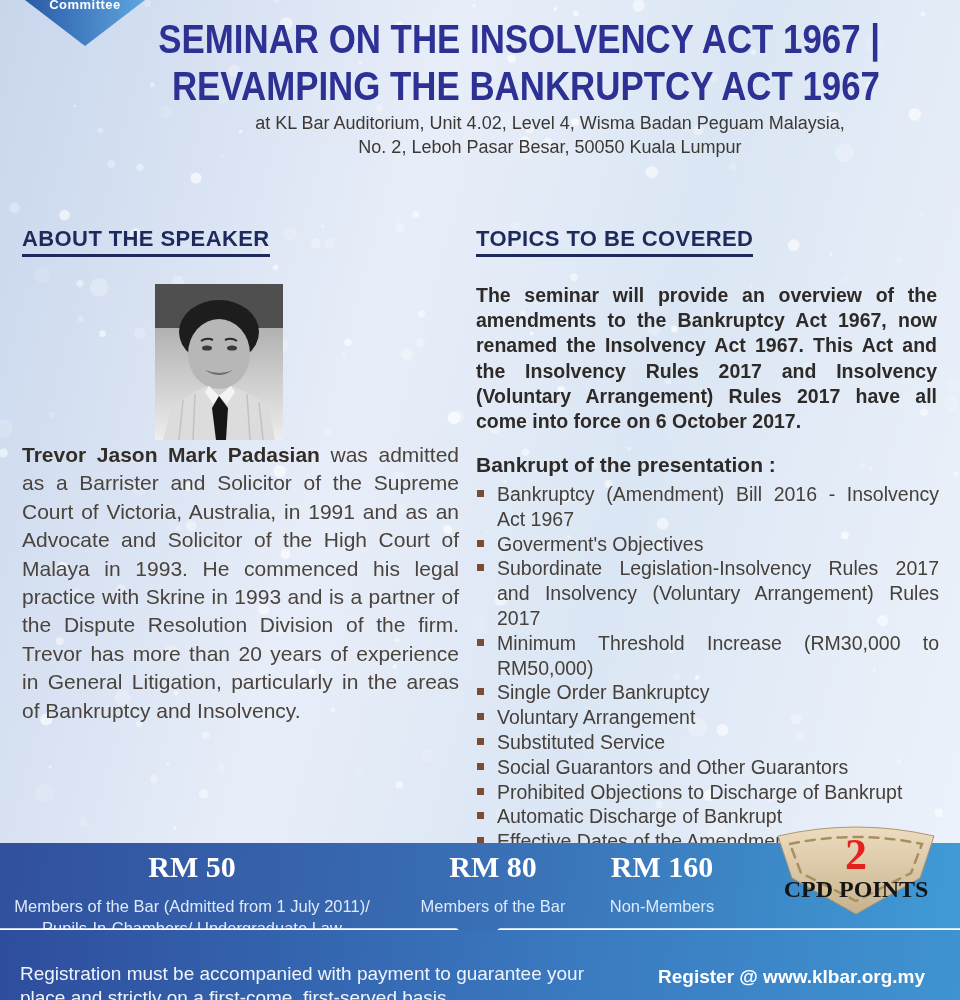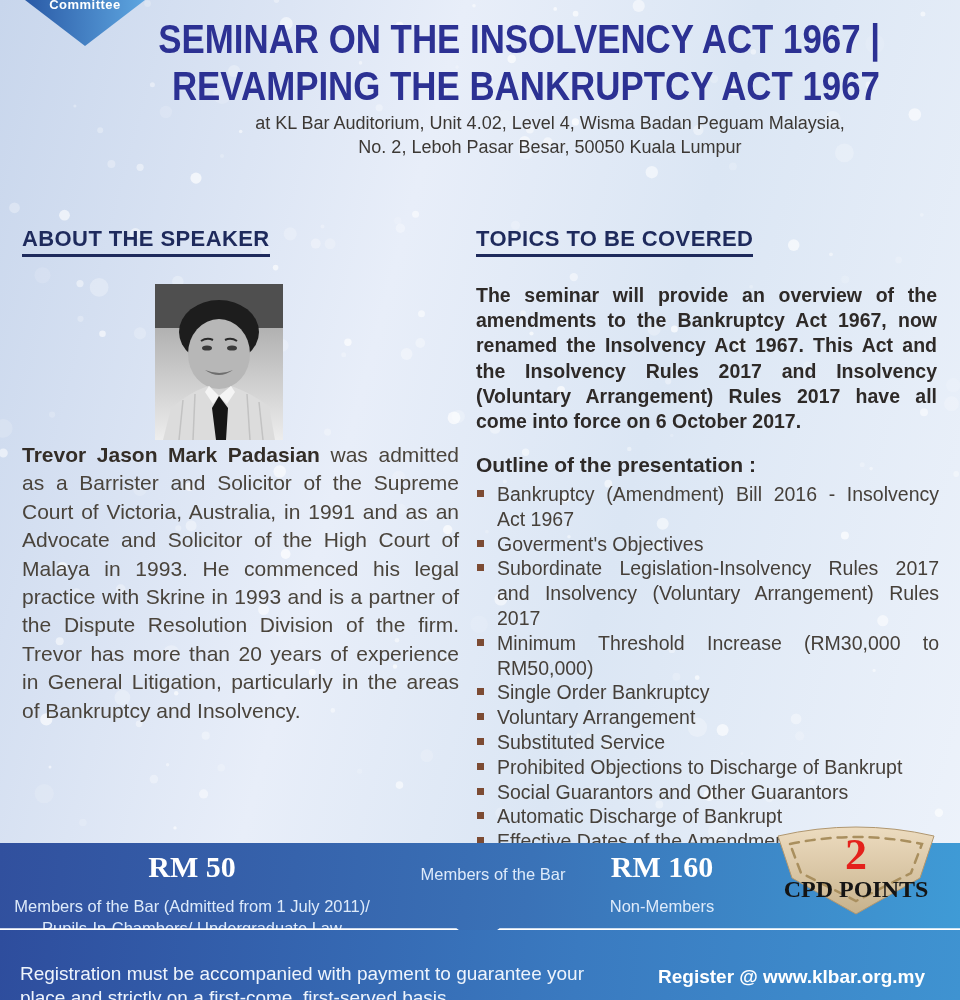--- a/index.html
+++ b/index.html
@@ -350,45 +350,46 @@
   <div class="layer bio">
     <span class="name">Trevor Jason Mark Padasian</span><span> was admitted as a Barrister and Solicitor of the Supreme Court of Victoria, Australia, in 1991 and as an Advocate and Solicitor of the High Court of Malaya in 1993. He commenced his legal practice with Skrine in 1993 and is a partner of the Dispute Resolution Division of the firm. Trevor has more than 20 years of experience in General Litigation, particularly in the areas of Bankruptcy and Insolvency.</span>
   </div>
 
   <div class="layer heading-right">
     <span class="sec-heading">TOPICS TO BE COVERED</span>
   </div>
 
   <div class="layer intro">The seminar will provide an overview of the amendments to the Bankruptcy Act 1967, now renamed the Insolvency Act 1967. This Act and the Insolvency Rules 2017 and Insolvency (Voluntary Arrangement) Rules 2017 have all come into force on 6 October 2017.</div>
 
-  <div class="layer outline-heading">Outline of the presentation :</div>
+  <div class="layer outline-heading">Bankrupt of the presentation :</div>
 
   <ul class="layer outline">
       <li><span class="sq"></span><span>Bankruptcy (Amendment) Bill 2016 - Insolvency Act 1967</span></li>
       <li><span class="sq"></span><span>Goverment's Objectives</span></li>
       <li><span class="sq"></span><span>Subordinate Legislation-Insolvency Rules 2017 and Insolvency (Voluntary Arrangement) Rules 2017</span></li>
       <li><span class="sq"></span><span>Minimum Threshold Increase (RM30,000 to RM50,000)</span></li>
       <li><span class="sq"></span><span>Single Order Bankruptcy</span></li>
       <li><span class="sq"></span><span>Voluntary Arrangement</span></li>
       <li><span class="sq"></span><span>Substituted Service</span></li>
+      <li><span class="sq"></span><span>Social Guarantors and Other Guarantors</span></li>
       <li><span class="sq"></span><span>Prohibited Objections to Discharge of Bankrupt</span></li>
-      <li><span class="sq"></span><span>Social Guarantors and Other Guarantors</span></li>
       <li><span class="sq"></span><span>Automatic Discharge of Bankrupt</span></li>
       <li><span class="sq"></span><span>Effective Dates of the Amendments</span></li>
     </ul>
 
   <div class="layer price-bar">
     <div class="tier tier-1">
       <span class="price">RM 50</span>
       <span class="aud">
         <span>Members of the Bar (Admitted from 1 July 2011)/</span><br>
         <span>Pupils-In-Chambers/ Undergraduate Law Students</span>
       </span>
     </div>
     <div class="tier tier-2">
+      <span class="price">RM 80</span>
       <span class="aud">Members of the Bar</span>
     </div>
     <div class="tier tier-3">
       <span class="price">RM 160</span>
       <span class="aud">Non-Members</span>
     </div>
   </div>
 
   <div class="layer badge">
     <svg width="176" height="100" viewBox="0 0 176 100">

